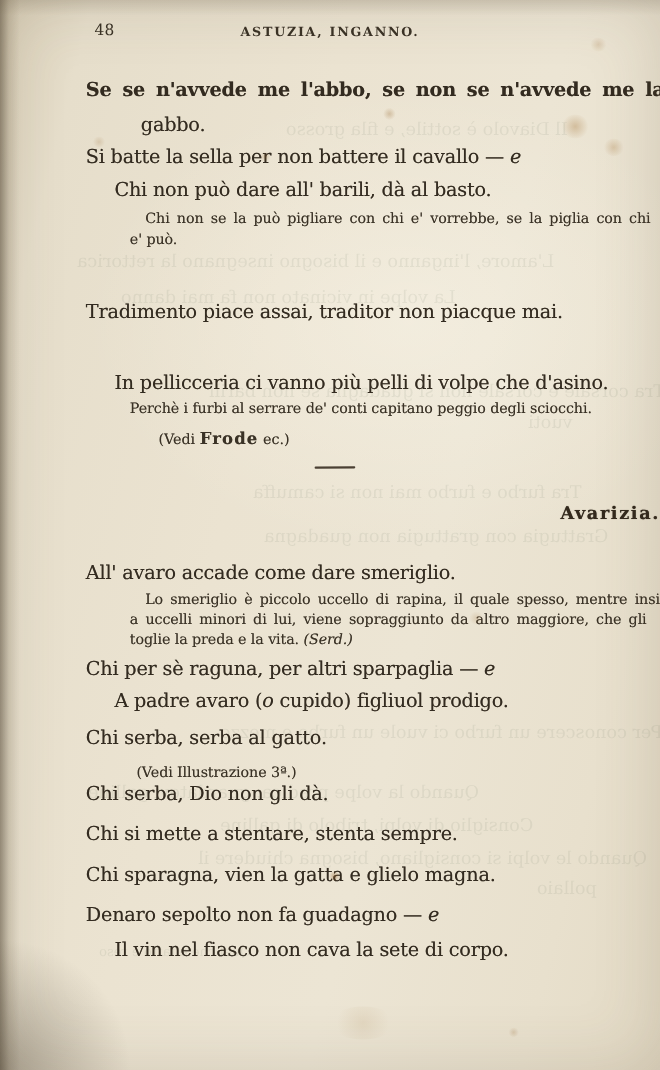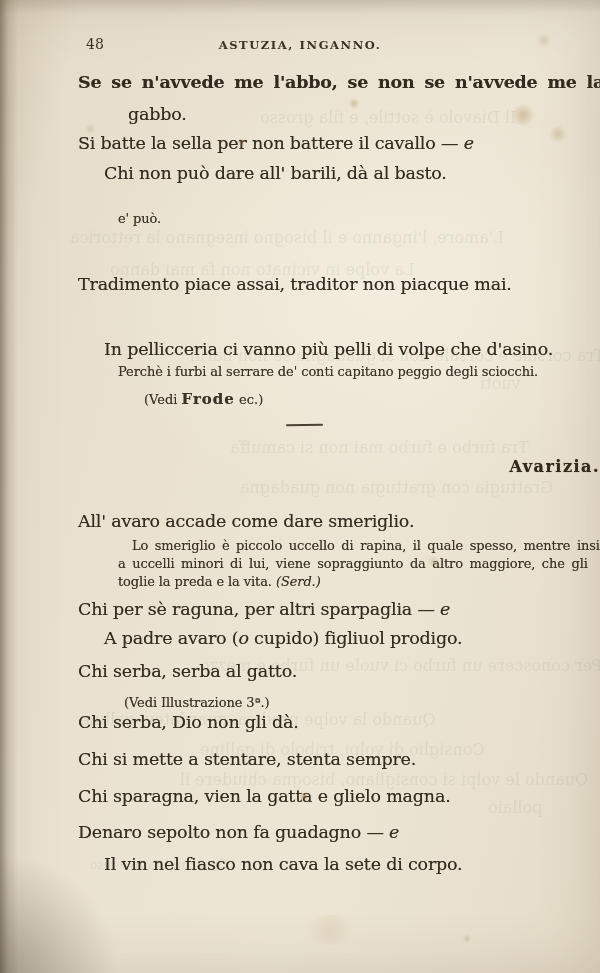--- a/index.html
+++ b/index.html
@@ -46,21 +46,21 @@
   .sub{left:104px;font-size:17.5px;letter-spacing:-0.2px;color:#332b20;}
   .cont{left:128px;font-size:17.5px;letter-spacing:-0.2px;color:#332b20;}
   .wide{word-spacing:4px;font-weight:bold;}
   .note{font-size:13px;letter-spacing:-0.1px;color:#3a3226;}
   .note-first{left:132px;}
   .note-wrap{left:118px;}
   .note-wide{word-spacing:2.5px;}
   .vedi{left:144px;font-size:13px;color:#3a3226;}
   .vedi .bold-ref{font-size:15px;font-weight:bold;letter-spacing:1px;}
   .ital{font-style:italic;}
-  .header-row{position:absolute;top:36px;left:0;width:500px;height:20px;padding-left:38px;}
+  .header-row{position:absolute;top:20px;left:0;width:500px;height:20px;padding-left:38px;}
   .pagenum{position:absolute;left:86px;top:0;font-size:14px;color:#3a3226;}
   .running-title{position:absolute;left:0;top:2px;width:600px;text-align:center;
     font-size:11.5px;letter-spacing:1.6px;color:#3a3226;font-weight:bold;}
   .rule{position:absolute;left:286px;top:424px;width:37px;height:2px;background:#4a4033;
     border-radius:1px;transform:rotate(-0.5deg);}
   .section-heading{position:absolute;left:0;top:457px;width:600px;text-align:right;
     font-size:16px;font-weight:bold;letter-spacing:1.5px;color:#33291d;
     text-shadow:0 0 0.7px rgba(41,32,20,0.8);}
 </style>
 </head>
@@ -85,20 +85,21 @@
   <div class="header-row">
     <span class="pagenum">48</span>
     <span class="running-title">ASTUZIA, INGANNO.</span>
   </div>
 
   <div class="line main wide" style="top:72px"><span>Se se n'avvede me l'abbo, se non se n'avvede me la</span></div>
   <div class="line cont" style="top:104px"><span>gabbo.</span></div>
 
   <div class="line main" style="top:133px"><span>Si batte la sella per non battere il cavallo</span><span> — </span><span class="ital">e</span></div>
   <div class="line sub" style="top:163px"><span>Chi non può dare all' barili, dà al basto.</span></div>
+  <div class="line note note-first note-wide" style="top:192px"><span>Chi non se la può pigliare con chi e' vorrebbe, se la piglia con chi</span></div>
   <div class="line note note-wrap" style="top:211px"><span>e' può.</span></div>
 
   <div class="line main" style="top:274px"><span>Tradimento piace assai, traditor non piacque mai.</span></div>
 
   <div class="line sub" style="top:339px"><span>In pellicceria ci vanno più pelli di volpe che d'asino.</span></div>
   <div class="line note note-wrap" style="top:364px"><span>Perchè i furbi al serrare de' conti capitano peggio degli sciocchi.</span></div>
 
   <div class="line vedi" style="top:390px"><span>(Vedi </span><span class="bold-ref">Frode</span><span> ec.)</span></div>
 
   <div class="rule"></div>

